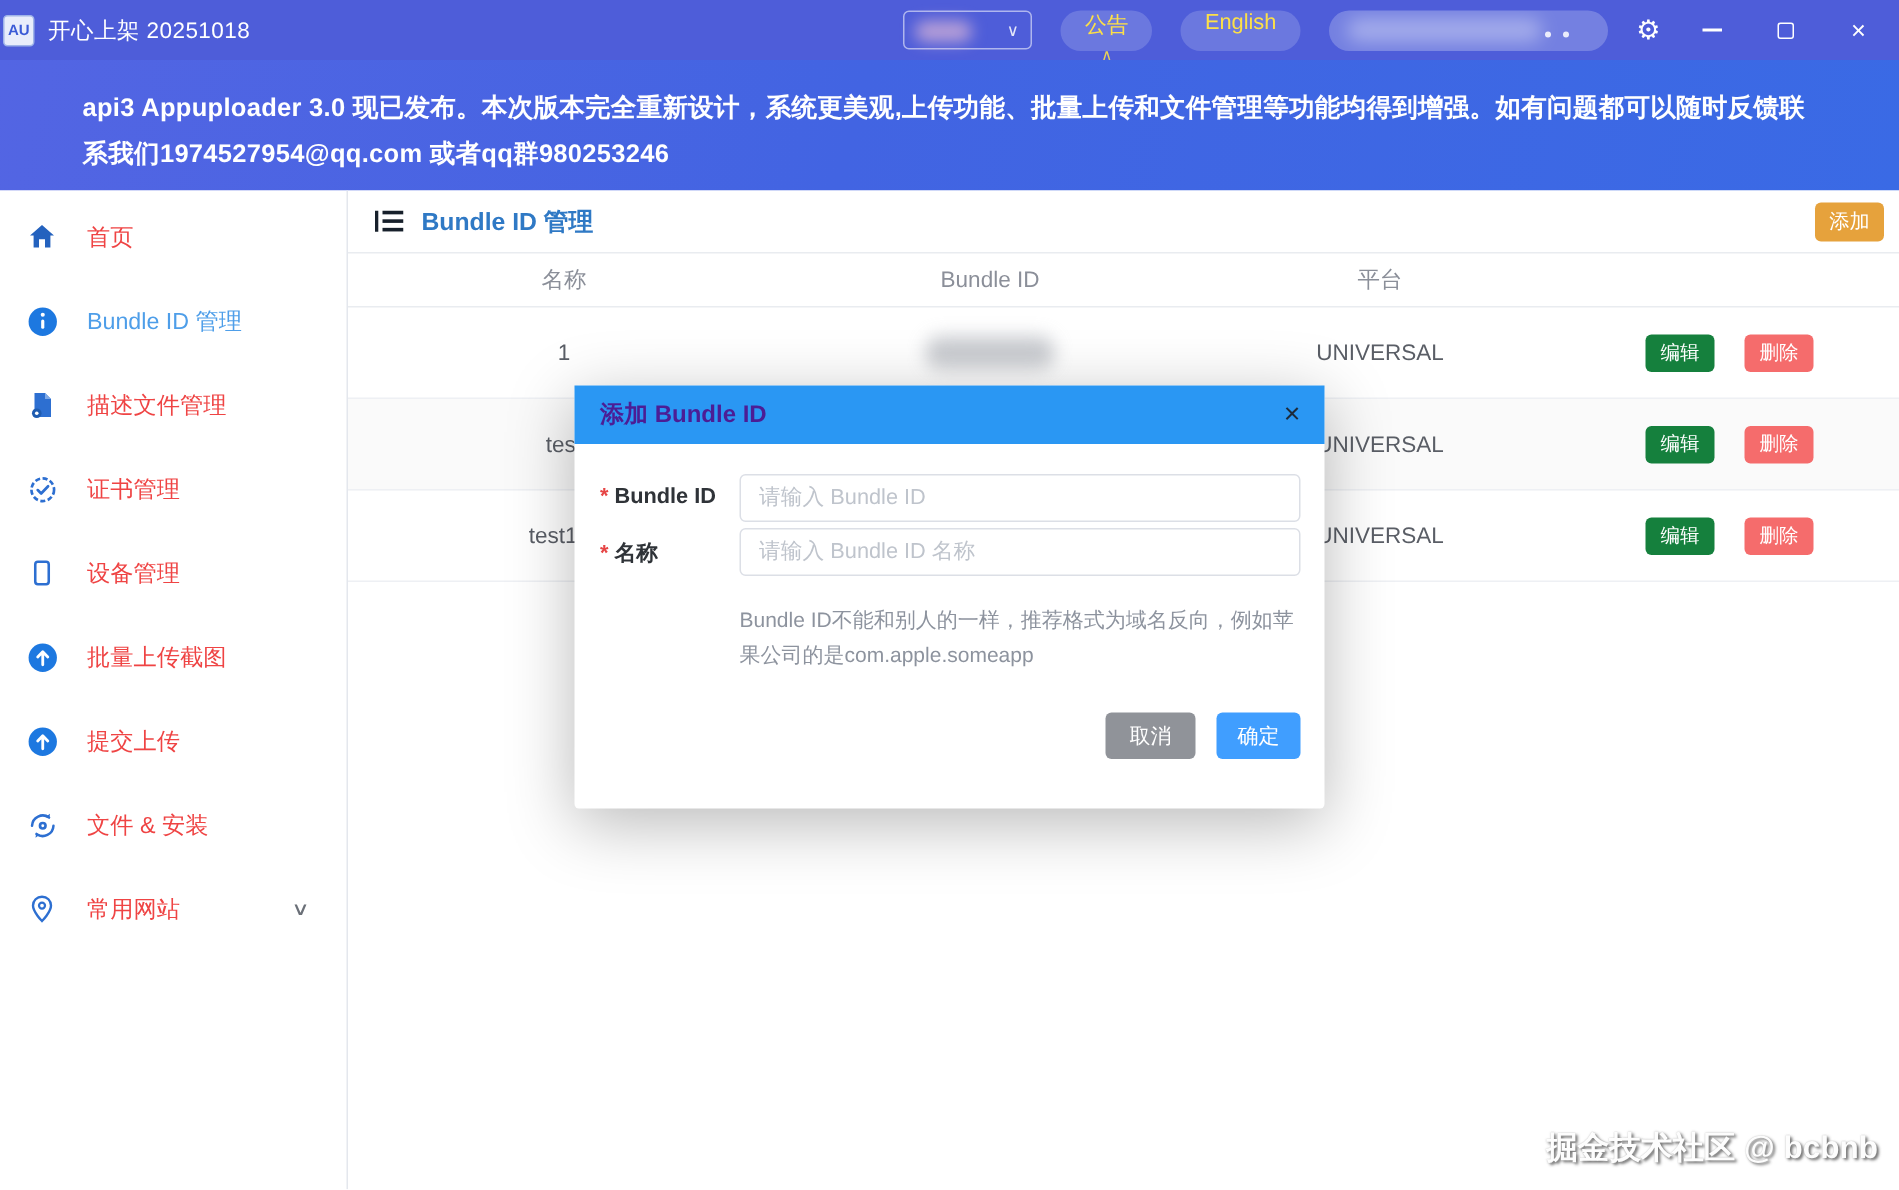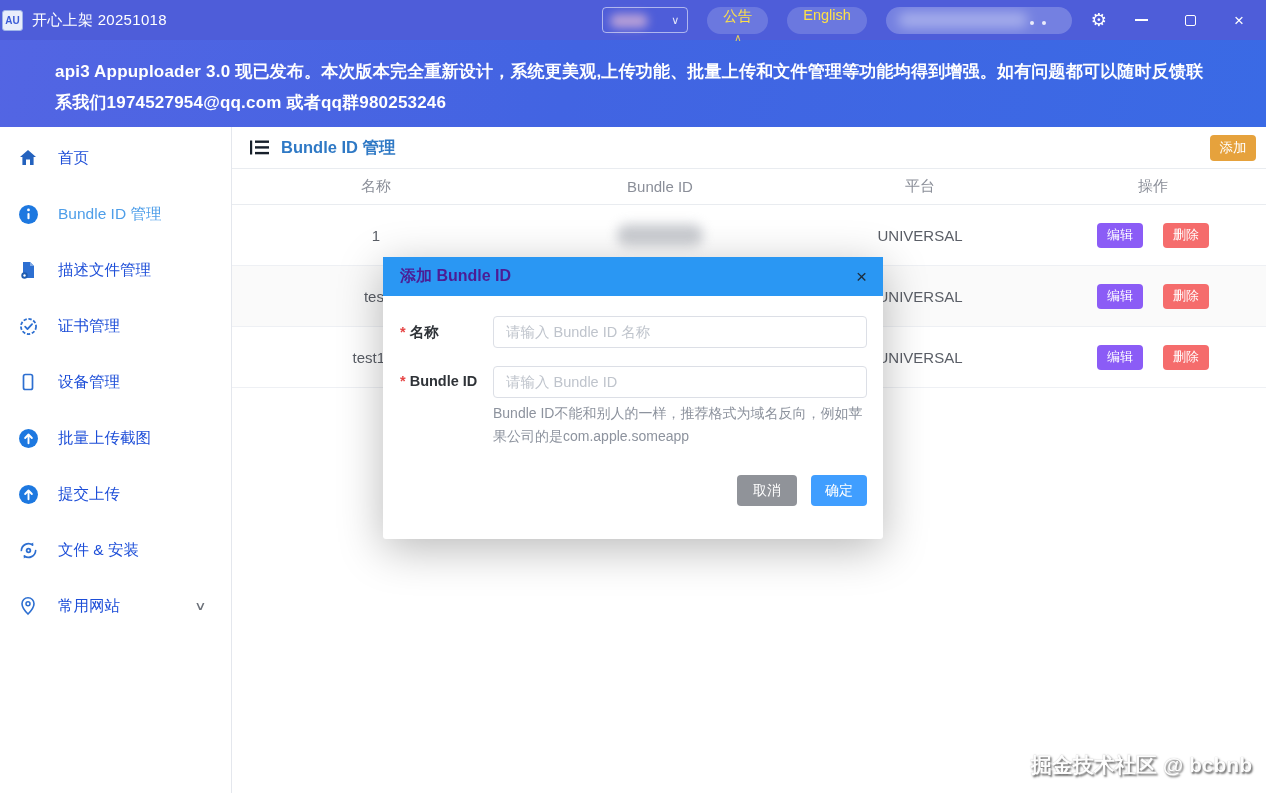--- a/index.html
+++ b/index.html
@@ -34,21 +34,21 @@
 
   
   .banner { height:87px; background:linear-gradient(105deg,#5365e3 0%,#4264e2 45%,#3a6ae5 100%);
             color:#fff; padding:16px 52px 0 55px; }
   .banner p { font-size:17px; font-weight:bold; line-height:31px; letter-spacing:.2px; }
 
   
   .main { display:flex; height:666px; }
   .sidebar { width:232px; border-right:1px solid #e4e7ed; padding-top:3px; background:#fff; flex:none; }
   .side-item { height:56px; display:flex; align-items:center; padding-left:17px; gap:19px; cursor:pointer; }
-  .side-item .lbl { font-size:15.5px; color:#1d4ed8; }
+  .side-item .lbl { font-size:15.5px; color:#ef4444; }
   .side-item.active .lbl { color:#4e9ee9; }
   .side-item .chev { margin-left:auto; margin-right:26px; color:#6b7078; font-size:12px; transform:scaleX(1.4); }
   .icon20 { width:22px; height:22px; flex:none; display:flex; align-items:center; justify-content:center; }
 
   .content { flex:1; position:relative; background:#fff; }
 
   
   .page-header { height:42px; display:flex; align-items:center; padding:0 10px 0 18px; border-bottom:1px solid #e9ecf0; }
   .fold-icon { margin-right:12px; display:flex; align-items:center; }
   .page-title { color:#2f79c5; font-weight:bold; font-size:16.5px; }
@@ -57,21 +57,21 @@
 
   
   .thead { height:36px; display:flex; align-items:center; border-bottom:1px solid #e9ecf0; }
   .th { color:#8b8f99; font-size:15px; text-align:center; }
   .trow { height:61px; display:flex; align-items:center; border-bottom:1px solid #eef0f4; }
   .trow.striped { background:#fafafa; }
   .td { text-align:center; color:#5a5e66; font-size:15px; display:flex; align-items:center; justify-content:center; }
   .c1 { width:288px; } .c2 { width:280px; } .c3 { width:240px; } .c4 { width:226px; }
   .blur-id { width:86px; height:22px; border-radius:10px; background:#b9bcc2; filter:blur(6px); opacity:.75; }
   .row-btn { border:none; border-radius:4px; color:#fff; font-size:13px; width:46px; height:25px; cursor:pointer; font-family:inherit; }
-  .btn-edit { background:#8b5cf6; margin-right:20px; }
+  .btn-edit { background:#15803d; margin-right:20px; }
   .btn-del { background:#f56c6c; }
 
   
   .modal { position:absolute; left:383px; top:257px; width:500px; height:282px; background:#fff;
            border-radius:3px; box-shadow:0 10px 45px rgba(0,0,0,.28); z-index:10; }
   .modal-header { height:39px; background:#2a97f3; display:flex; align-items:center; padding:0 16px 0 17px; }
   .modal-title { color:#4c1d95; font-size:16px; font-weight:bold; }
   .modal-close { margin-left:auto; color:#1d2b3a; font-size:19px; line-height:1; cursor:pointer; }
   .modal-body { padding:20px 16px 0 17px; }
   .field-row { display:flex; margin-bottom:18px; }
@@ -242,21 +242,20 @@
             </svg>
         </span>
         <span class="page-title">Bundle ID 管理</span>
         <button class="add-btn">添加</button>
       </div>
 
       <div class="thead">
         <div class="th c1">名称</div>
         <div class="th c2">Bundle ID</div>
         <div class="th c3">平台</div>
-        <div class="th c4">操作</div>
       </div>
 
       <div class="trow">
         <div class="td c1">1</div>
         <div class="td c2">
             <div class="blur-id"></div>
           </div>
         <div class="td c3">UNIVERSAL</div>
         <div class="td c4">
           <button class="row-btn btn-edit">编辑</button>
@@ -289,31 +288,31 @@
       </div>
     </div>
   </div>
 
   <div class="modal">
     <div class="modal-header">
       <span class="modal-title">添加 Bundle ID</span>
       <span class="modal-close">×</span>
     </div>
     <div class="modal-body">
+      <div class="field-row second">
+        <div class="field-label">
+          <span class="req">*</span><span>Bundle ID</span>
+        </div>
+        <input class="field-input" value="" placeholder="请输入 Bundle ID" style="">
+      </div>
       <div class="field-row">
         <div class="field-label">
           <span class="req">*</span><span>名称</span>
         </div>
         <input class="field-input" value="" placeholder="请输入 Bundle ID 名称" style="">
-      </div>
-      <div class="field-row second">
-        <div class="field-label">
-          <span class="req">*</span><span>Bundle ID</span>
-        </div>
-        <input class="field-input" value="" placeholder="请输入 Bundle ID" style="">
       </div>
       <div class="field-note">Bundle ID不能和别人的一样，推荐格式为域名反向，例如苹果公司的是com.apple.someapp</div>
       <div class="modal-footer">
         <button class="m-btn btn-cancel">取消</button>
         <button class="m-btn btn-ok">确定</button>
       </div>
     </div>
   </div>
 
   <div class="watermark">掘金技术社区 @ bcbnb</div>

